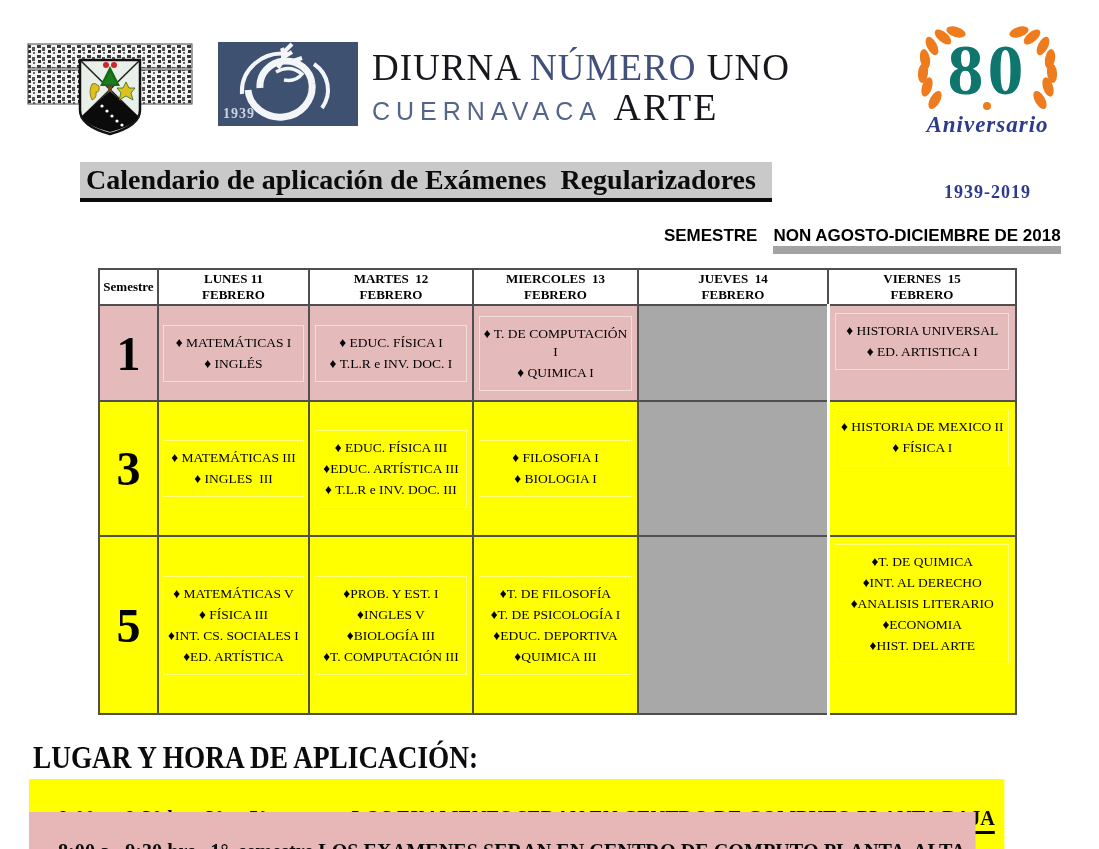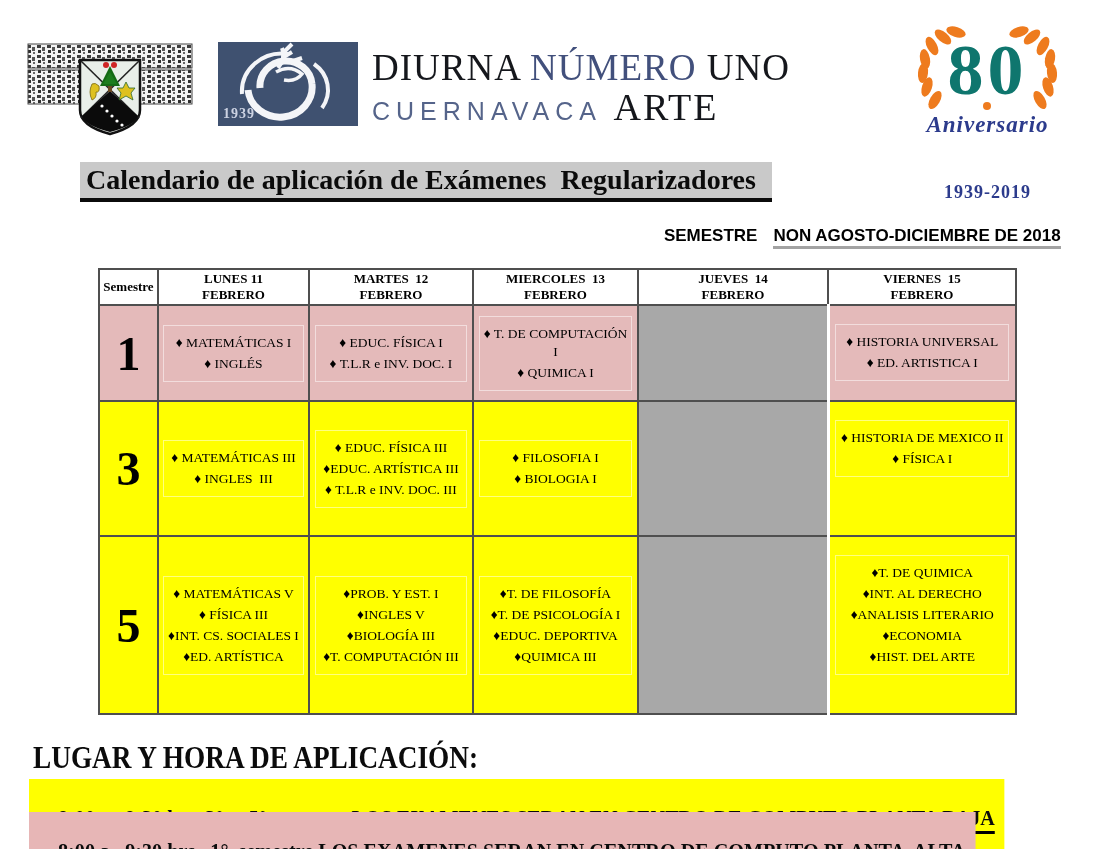--- a/index.html
+++ b/index.html
@@ -47,21 +47,21 @@
   .title-wrap { position:absolute; left:80px; top:150px;margin-top:12px; }
   .title {
     display:inline-block; background:#c9c9c9; color:#0b0b0b;
     font-weight:bold; font-size:28px; padding:2px 16px 2px 6px;
     border-bottom:4px solid #0b0b0b; white-space:pre-wrap;
   }
   .subtitle {
     position:absolute; left:645px; top:206px; font-family:"Liberation Sans", sans-serif;
     font-weight:bold; font-size:17px; color:#000; white-space:pre-wrap;
   }
-  .subtitle .u { border-bottom:3px solid #a3a3a3; padding-bottom:1px; margin-left:16px; }
+  .subtitle .u { border-bottom:8px solid #a3a3a3; padding-bottom:1px; margin-left:16px; }
 
   
   table.sched {
     position:absolute; left:98px; top:268px; width:917px;
     border-collapse:collapse; table-layout:fixed;
     border:2px solid #222;
   }
   .sched th, .sched td { border:2px solid #4f4f4f; }
   .sched th {
     background:#fff; font-weight:bold; font-size:13px; line-height:16px;
@@ -76,21 +76,21 @@
   .sched td {
     background-image:repeating-linear-gradient(
       to bottom, transparent 0px, transparent 26px,
       rgba(255,255,255,0.30) 26px, rgba(255,255,255,0.30) 27px);
   }
   .subjects {
     display:inline-block; width:94%; padding:5px 2px;
     border:1px solid rgba(255,255,255,0.5);
   }
   .subj { font-size:13.5px; line-height:18px; margin:3px 0; color:#000; white-space:pre-wrap; }
-  .sched td.top-align { vertical-align:top; padding-top:18px; }
+  .sched td.top-align { vertical-align:top; padding-top:7px; }
 
   
   .f-heading {
     position:absolute; left:33px; top:740px; font-weight:bold; font-size:31px;
     color:#0b0b0b; transform:scaleX(0.88); transform-origin:left center; white-space:pre;
   }
   .f-line {
     position:absolute; left:29px; font-weight:bold; font-size:21px; line-height:1.15;
     padding:3px 10px 4px 4px; transform:scaleX(0.96); transform-origin:left center;
     white-space:pre-wrap; color:#0b0b0b;

